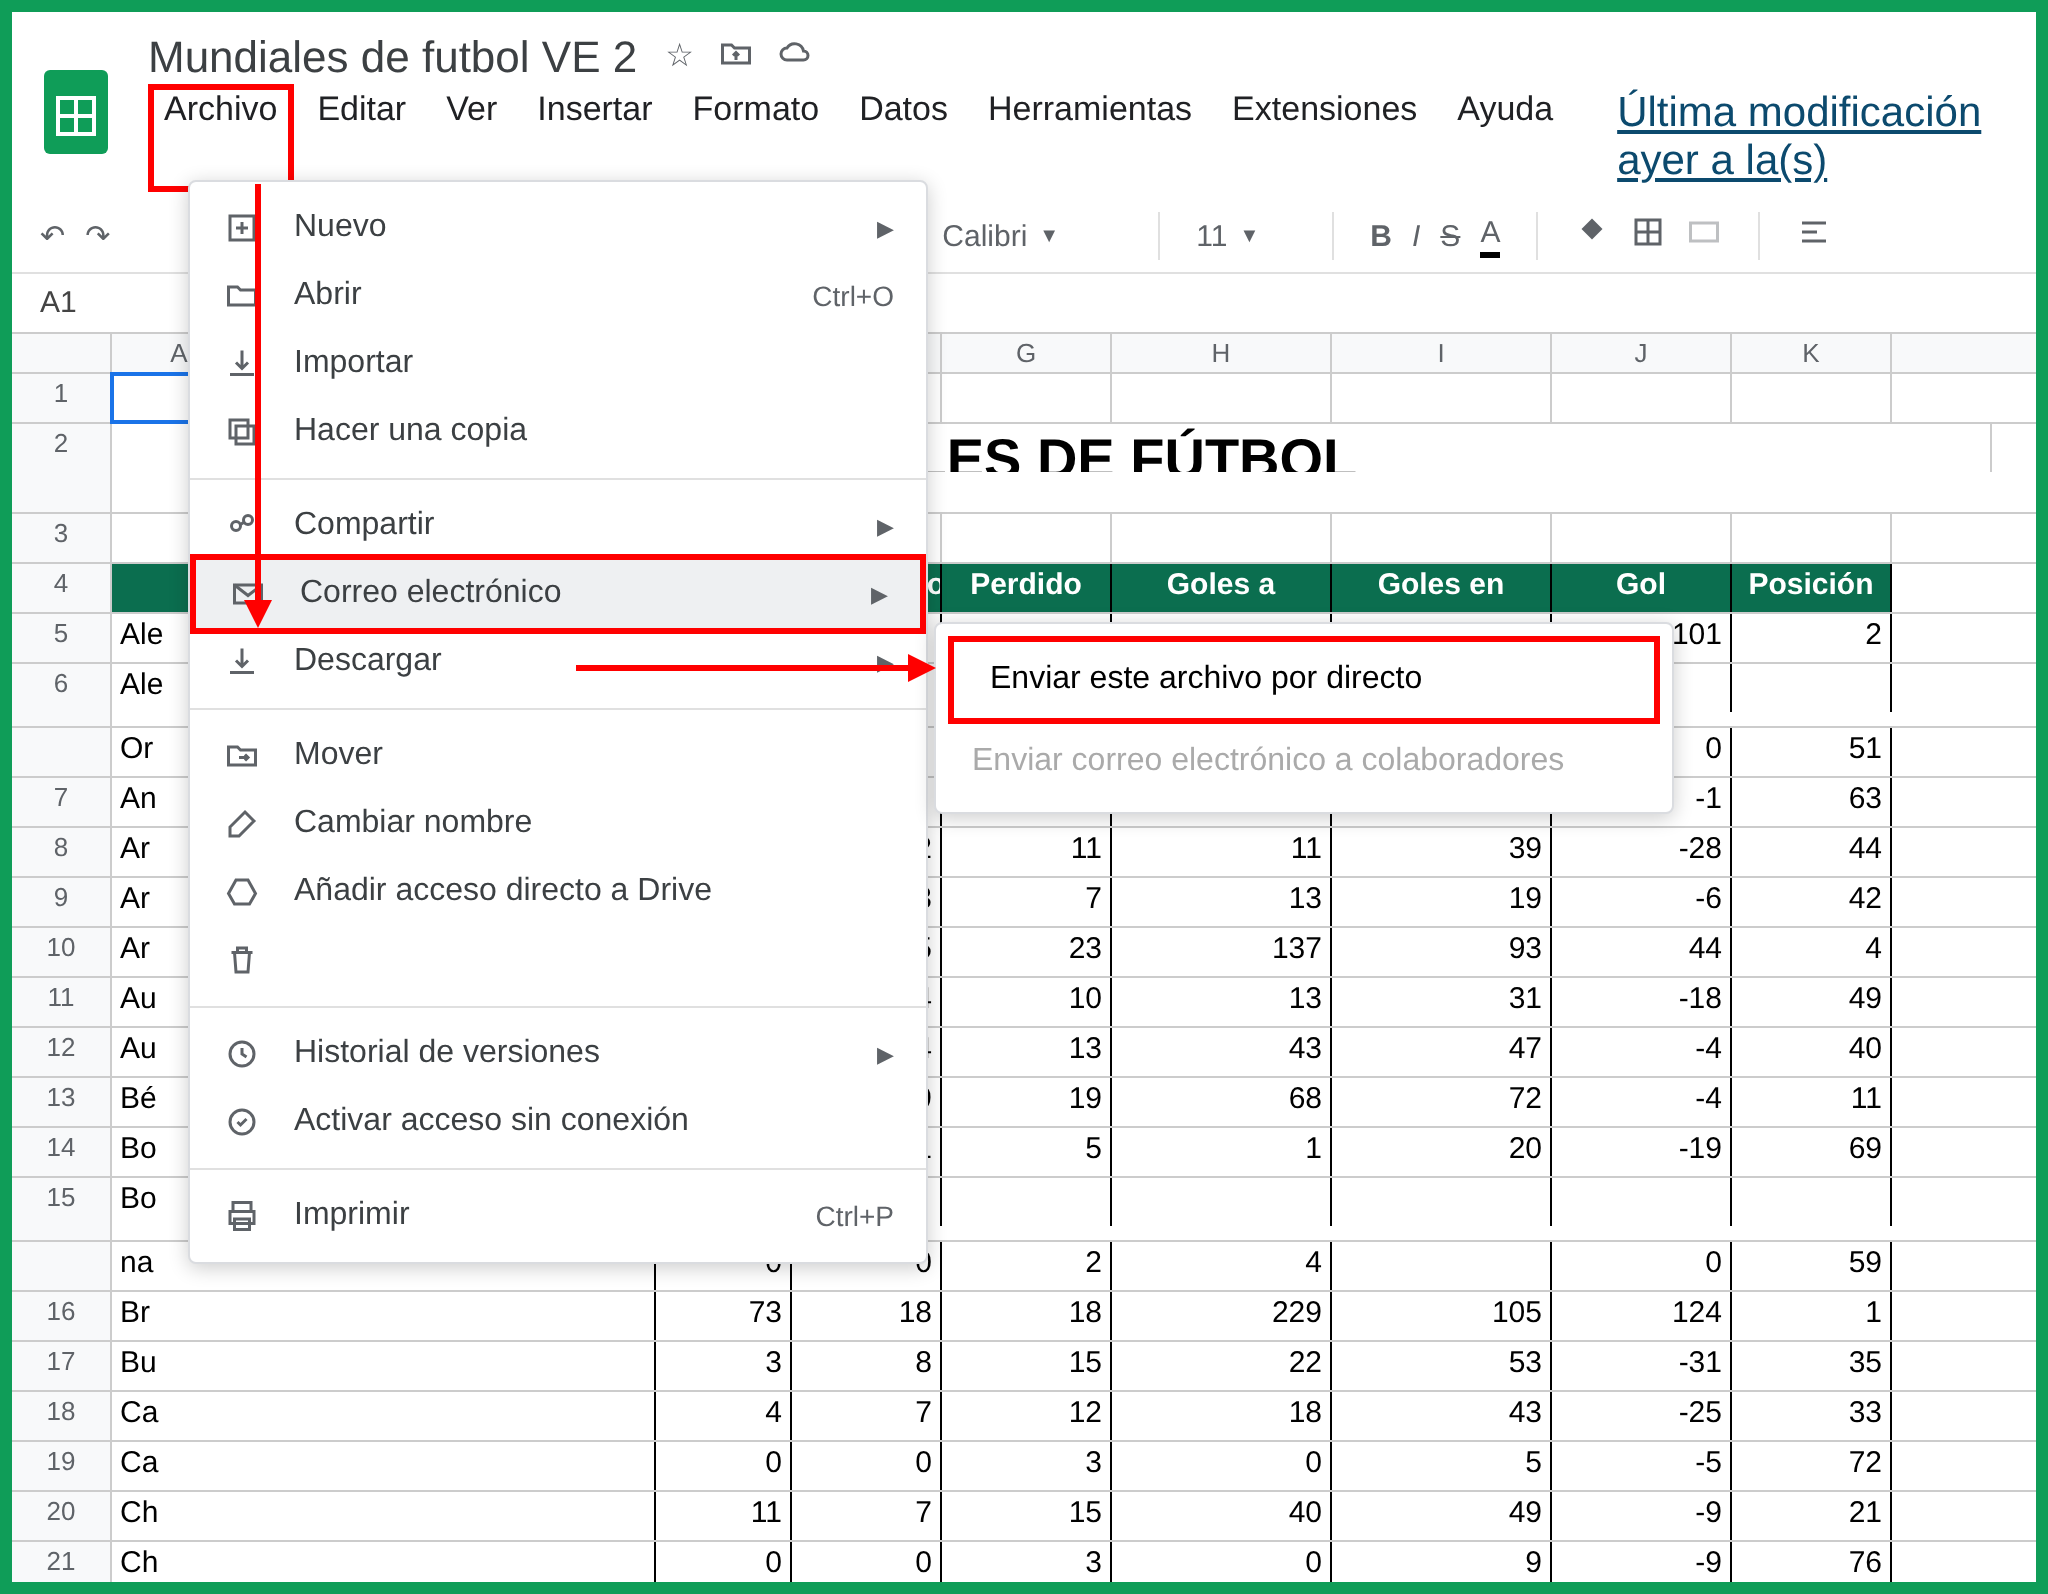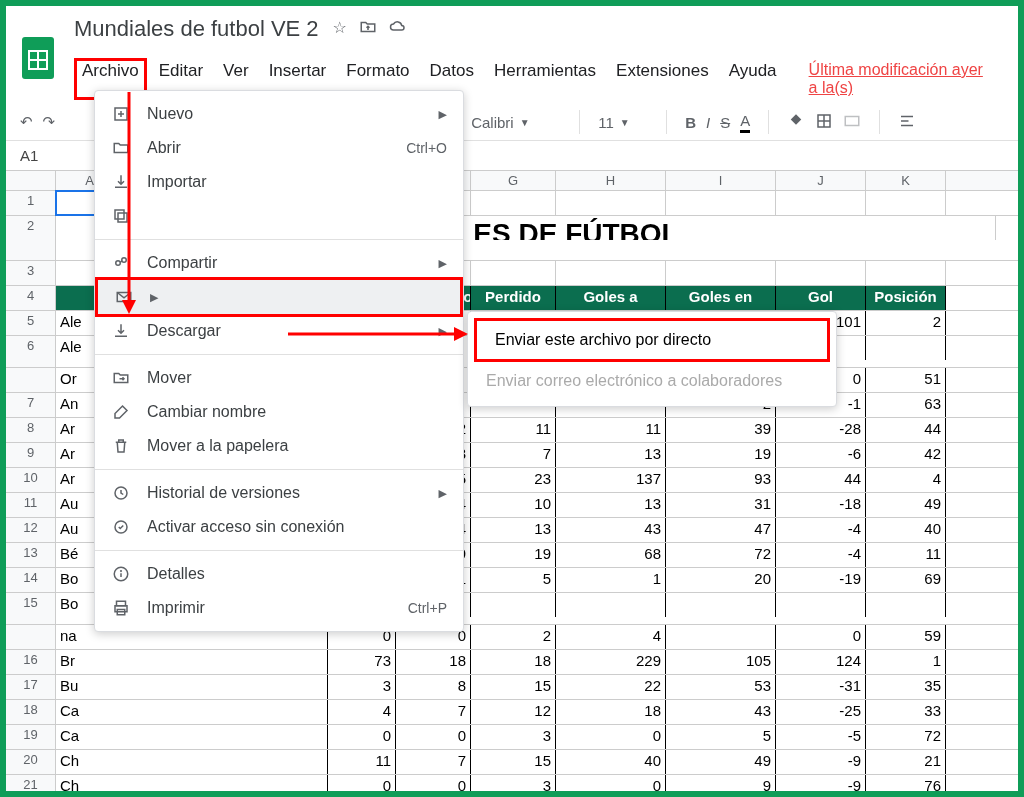--- a/index.html
+++ b/index.html
@@ -4,24 +4,24 @@
 <style>
 * { margin: 0; padding: 0; box-sizing: border-box; font-family: Arial, sans-serif; }
 body { background: #fff; border: 6px solid #0F9D58; width: 1024px; height: 797px; overflow: hidden; position: relative; }
 .header { display: flex; align-items: center; padding: 10px 14px 4px; gap: 18px; }
 .logo { width: 36px; height: 46px; display: flex; align-items: center; justify-content: center; }
 .logo svg { width: 36px; height: 46px; }
 .title-area { flex: 1; }
 .title-row { display: flex; align-items: center; gap: 14px; }
 .doc-title { font-size: 22px; color: #3c4043; }
 .title-icons { display: flex; gap: 12px; color: #5f6368; }
-.menubar { display: flex; gap: 4px; margin-top: 16px; font-size: 17px; color: #202124; }
+.menubar { display: flex; gap: 4px; margin-top: 0; font-size: 17px; color: #202124; }
 .menubar span { padding: 3px 8px; cursor: pointer; }
 .menubar .active { border: 3px solid #ff0000; padding: 0 5px; }
-.last-mod { color: #ef4444; text-decoration: underline; font-size: 16px; }
+.last-mod { color: #0c4a6e; text-decoration: underline; font-size: 21px; }
 .toolbar { display: flex; align-items: center; padding: 6px 14px; gap: 18px; border-bottom: 1px solid #e0e0e0; color: #5f6368; font-size: 15px; }
 .tb-group { display: flex; align-items: center; gap: 10px; }
 .tb-sep { width: 1px; height: 24px; background: #e0e0e0; }
 .font-sel { display: flex; align-items: center; gap: 6px; min-width: 90px; }
 .cell-ref { padding: 6px 14px; font-size: 15px; color: #444; }
 .sheet { position: relative; }
 .col-headers { display: flex; background: #f8f9fa; border-top: 1px solid #ccc; border-bottom: 1px solid #ccc; }
 .rh-corner { width: 50px; border-right: 1px solid #ccc; }
 .col-h { text-align: center; font-size: 13px; color: #5f6368; border-right: 1px solid #ccc; padding: 2px 0; }
 .rows { }
@@ -446,40 +446,42 @@
       </span>
       <span class="dd-label">Importar</span>
     </div>
     <div class="dd-item">
       <span class="dd-icon">
         <svg class="icon" viewBox="0 0 24 24" fill="none" stroke="currentColor" stroke-width="2">
           <rect x="8" y="8" width="12" height="12"></rect>
           <rect x="4" y="4" width="12" height="12"></rect>
         </svg>
       </span>
+      <span class="dd-label">Hacer una copia</span>
     </div>
     <div class="dd-sep"></div>
     <div class="dd-item">
       <span class="dd-icon">
         <svg class="icon" viewBox="0 0 24 24" fill="none" stroke="currentColor" stroke-width="2">
           <circle cx="8" cy="12" r="3"></circle>
           <circle cx="16" cy="8" r="3"></circle>
           <path d="M11 11l3-2"></path>
         </svg>
       </span>
       <span class="dd-label">Compartir</span>
       <span class="dd-arrow">▶</span>
     </div>
     <div class="dd-item highlighted">
       <span class="dd-icon">
         <svg class="icon" viewBox="0 0 24 24" fill="none" stroke="currentColor" stroke-width="2">
           <rect x="3" y="6" width="18" height="12"></rect>
           <path d="M3 6l9 7 9-7"></path>
         </svg>
       </span>
+      <span class="dd-label">Correo electrónico</span>
       <span class="dd-arrow">▶</span>
     </div>
     <div class="dd-item">
       <span class="dd-icon">
         <svg class="icon" viewBox="0 0 24 24" fill="none" stroke="currentColor" stroke-width="2">
           <path d="M12 3v12M8 11l4 4 4-4M4 19h16"></path>
         </svg>
       </span>
       <span class="dd-label">Descargar</span>
       <span class="dd-arrow">▶</span>
@@ -498,24 +500,31 @@
       <span class="dd-icon">
         <svg class="icon" viewBox="0 0 24 24" fill="none" stroke="currentColor" stroke-width="2">
           <path d="M14 4l6 6-10 10H4v-6z"></path>
         </svg>
       </span>
       <span class="dd-label">Cambiar nombre</span>
     </div>
     <div class="dd-item">
       <span class="dd-icon">
         <svg class="icon" viewBox="0 0 24 24" fill="none" stroke="currentColor" stroke-width="2">
+          <path d="M8 4h8l5 9-4 7H7l-4-7z"></path>
+        </svg>
+      </span>
+      <span class="dd-label">Añadir acceso directo a Drive</span>
+    </div>
+    <div class="dd-item">
+      <span class="dd-icon">
+        <svg class="icon" viewBox="0 0 24 24" fill="none" stroke="currentColor" stroke-width="2">
           <path d="M5 7h14M9 7V4h6v3M7 7l1 13h8l1-13"></path>
         </svg>
       </span>
-      <span class="dd-label">Mover a la papelera</span>
     </div>
     <div class="dd-sep"></div>
     <div class="dd-item">
       <span class="dd-icon">
         <svg class="icon" viewBox="0 0 24 24" fill="none" stroke="currentColor" stroke-width="2">
           <circle cx="12" cy="12" r="8"></circle>
           <path d="M12 8v4l3 2"></path>
         </svg>
       </span>
       <span class="dd-label">Historial de versiones</span>
@@ -524,30 +533,20 @@
     <div class="dd-item">
       <span class="dd-icon">
         <svg class="icon" viewBox="0 0 24 24" fill="none" stroke="currentColor" stroke-width="2">
           <circle cx="12" cy="12" r="8"></circle>
           <path d="M9 12l2 2 4-4"></path>
         </svg>
       </span>
       <span class="dd-label">Activar acceso sin conexión</span>
     </div>
     <div class="dd-sep"></div>
-    <div class="dd-item">
-      <span class="dd-icon">
-        <svg class="icon" viewBox="0 0 24 24" fill="none" stroke="currentColor" stroke-width="2">
-          <circle cx="12" cy="12" r="9"></circle>
-          <line x1="12" y1="11" x2="12" y2="16"></line>
-          <circle cx="12" cy="8" r="0.5" fill="currentColor"></circle>
-        </svg>
-      </span>
-      <span class="dd-label">Detalles</span>
-    </div>
     <div class="dd-item">
       <span class="dd-icon">
         <svg class="icon" viewBox="0 0 24 24" fill="none" stroke="currentColor" stroke-width="2">
           <rect x="6" y="3" width="12" height="6"></rect>
           <rect x="4" y="9" width="16" height="8"></rect>
           <rect x="7" y="14" width="10" height="7"></rect>
         </svg>
       </span>
       <span class="dd-label">Imprimir</span>
       <span class="dd-shortcut">Ctrl+P</span>

